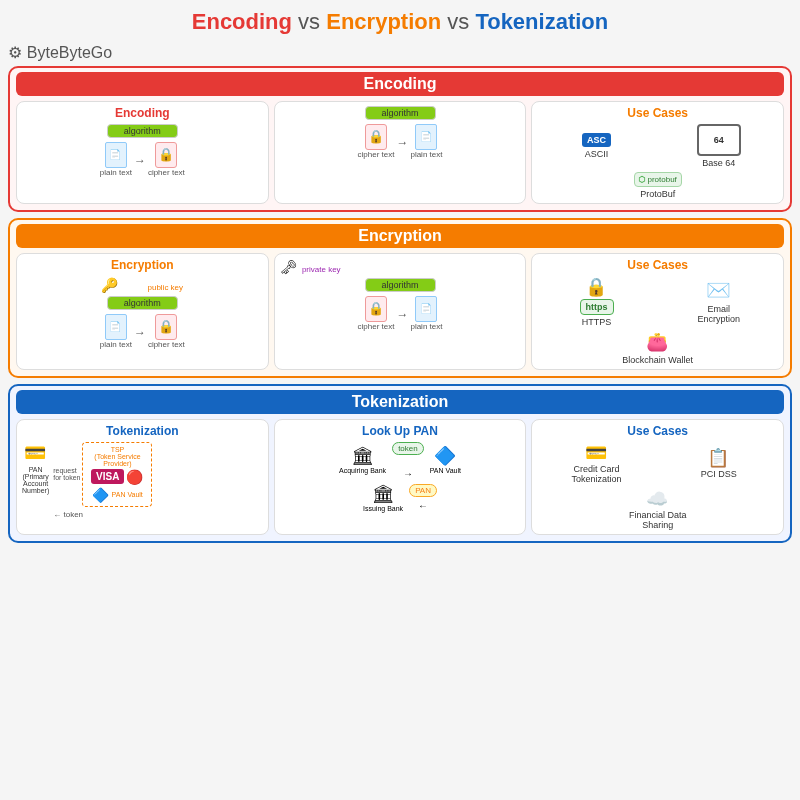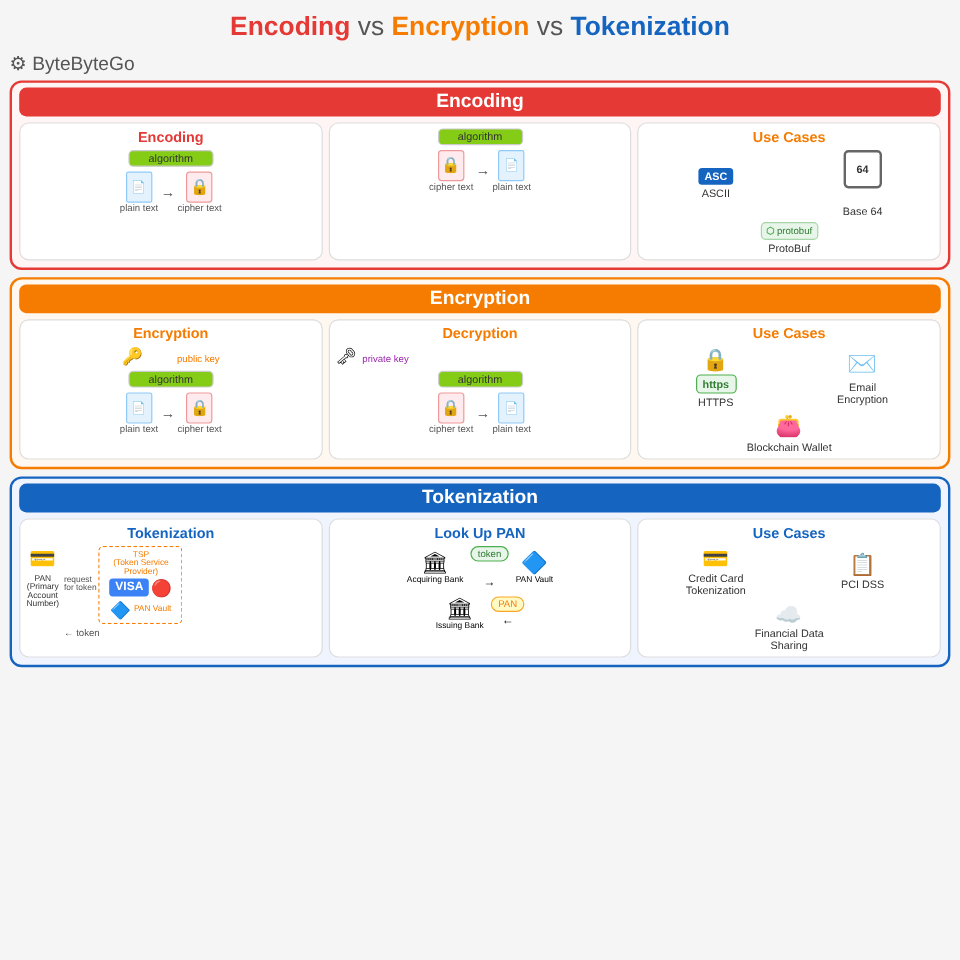--- a/index.html
+++ b/index.html
@@ -167,28 +167,28 @@
       font-weight: bold;
       border-radius: 3px;
       padding: 2px 5px;
       margin-bottom: 2px;
     }
 
     .badge-base64 {
       display: inline-flex;
       align-items: center;
       justify-content: center;
-      width: 32px;
+      width: 44px;
       height: 32px;
       border: 2px solid #666;
       border-radius: 4px;
       font-size: 9px;
       font-weight: bold;
       color: #333;
-      margin-bottom: 14px;
+      margin-bottom: 2px;
     }
 
     .protobuf-badge {
       background: #e8f5e9;
       border: 1.5px solid #a5d6a7;
       border-radius: 4px;
       font-size: 8px;
       color: #2e7d32;
       padding: 2px 4px;
       margin-bottom: 2px;
@@ -213,21 +213,21 @@
       font-size: 20px;
       margin-bottom: 2px;
     }
 
     .wallet-icon {
       font-size: 18px;
       margin-bottom: 2px;
     }
 
     .visa-badge {
-      background: #3b82f6;
+      background: #be185d;
       color: white;
       font-size: 10px;
       font-weight: bold;
       border-radius: 3px;
       padding: 2px 5px;
     }
 
     .tsp-box {
       border: 1.5px dashed #f57c00;
       border-radius: 4px;
@@ -393,21 +393,20 @@
           <div class="arrow">→</div>
           <div class="flow-col">
             <div class="icon-lock icon-lock-red">🔒</div>
             <div class="flow-label">cipher text</div>
           </div>
         </div>
       </div>
     </div>
 
     <div class="sub-box">
-      <div class="sub-title sub-title-orange">Decryption</div>
       <div style="text-align:left; margin-bottom:2px;">
         <span class="key-icon">🗝</span>
         <span class="priv-key">private key</span>
       </div>
       <div class="flow-diagram-col">
         <div class="algo-badge">algorithm</div>
         <div class="flow-diagram" style="margin-top:3px;">
           <div class="flow-col">
             <div class="icon-lock icon-lock-red">🔒</div>
             <div class="flow-label">cipher text</div>

